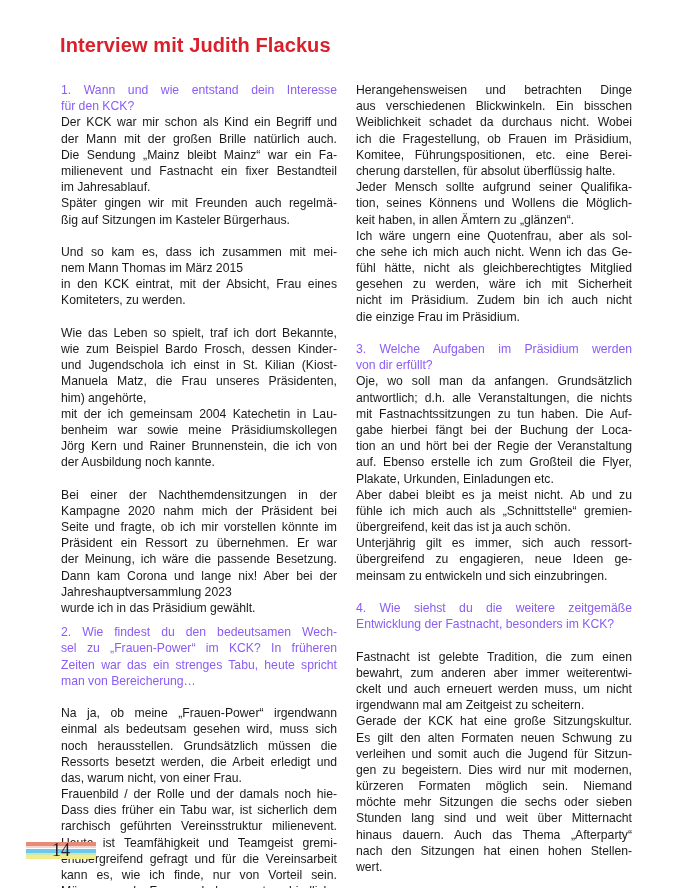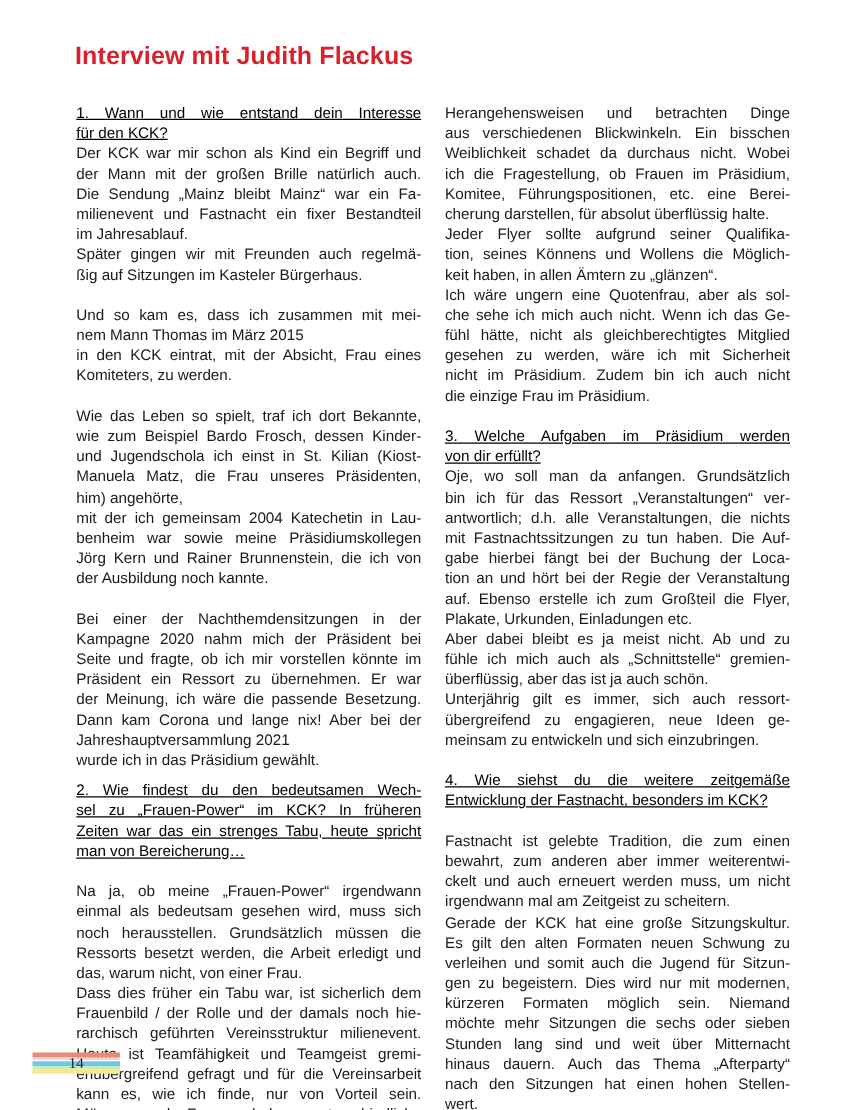--- a/index.html
+++ b/index.html
@@ -3,31 +3,31 @@
 <meta charset="utf-8">
 <style>
   html, body { margin: 0; padding: 0; background: #ffffff; }
   body { width: 689px; height: 888px; position: relative; overflow: hidden; font-family: "Liberation Sans", sans-serif; color: #1a1a1a; }
   .title { position: absolute; left: 60px; top: 34px; font-size: 20px; font-weight: bold; color: #d9202b; letter-spacing: 0.1px; margin: 0; }
   .col { position: absolute; top: 82px; width: 276px; font-size: 12.2px; line-height: 16.2px; }
   .col.left { left: 61px; }
   .col.right { left: 356px; }
   .ln { display: block; text-align: justify; text-align-last: justify; white-space: nowrap; height: 16.2px; }
   .ln.last { text-align-last: left; }
-  .q { color: #000000; text-decoration: underline; }
+  .q { color: #8b5cf6; }
   .gap { height: 16.2px; }
   .gap-s { height: 8px; }
   .footer { position: absolute; left: 26px; top: 842px; width: 70px; height: 20px; }
   .stripe { position: absolute; left: 0; width: 70px; }
   .s1 { top: 0; height: 4px; background: #e88a78; }
   .s2 { top: 4px; height: 2px; background: #f6d5cc; }
   .s3 { top: 7px; height: 4px; background: #6cc8ef; }
   .s4 { top: 11px; height: 2px; background: #c9e9b0; }
   .s5 { top: 13px; height: 4px; background: #f3ea8a; }
-  .pagenum { position: absolute; left: 0; top: 1px; width: 70px; text-align: center; font-family: "Liberation Serif", serif; font-size: 12px; color: #222; line-height: 14px; }
+  .pagenum { position: absolute; left: 0; top: 1px; width: 70px; text-align: center; font-family: "Liberation Serif", serif; font-size: 18px; color: #222; line-height: 14px; }
 </style>
 </head>
 <body>
 
 <h1 class="title">Interview mit Judith Flackus</h1>
 
 <div class="col left">
   <div class="q">
       <span class="ln">1.        Wann und wie entstand dein Interesse</span>
       <span class="ln last">für den KCK?</span>
@@ -61,82 +61,81 @@
       <span class="ln last">der Ausbildung noch kannte.</span>
     </div>
   <div class="gap"></div>
   <div>
       <span class="ln">Bei einer der Nachthemdensitzungen in der</span>
       <span class="ln">Kampagne 2020 nahm mich der Präsident bei</span>
       <span class="ln">Seite und fragte, ob ich mir vorstellen könnte im</span>
       <span class="ln">Präsident ein Ressort zu übernehmen. Er war</span>
       <span class="ln">der Meinung, ich wäre die passende Besetzung.</span>
       <span class="ln">Dann kam Corona und lange nix! Aber bei der</span>
-      <span class="ln last">Jahreshauptversammlung 2021</span>
+      <span class="ln last">Jahreshauptversammlung 2023</span>
       <span class="ln last">wurde ich in das Präsidium gewählt.</span>
     </div>
   <div class="gap-s"></div>
   <div class="q">
       <span class="ln">2.        Wie findest du den bedeutsamen Wech-</span>
       <span class="ln">sel zu „Frauen-Power“ im KCK? In früheren</span>
       <span class="ln">Zeiten war das ein strenges Tabu, heute spricht</span>
       <span class="ln last">man von Bereicherung…</span>
     </div>
   <div class="gap"></div>
   <div>
       <span class="ln">Na ja, ob meine „Frauen-Power“ irgendwann</span>
       <span class="ln">einmal als bedeutsam gesehen wird, muss sich</span>
       <span class="ln">noch herausstellen. Grundsätzlich müssen die</span>
       <span class="ln">Ressorts besetzt werden, die Arbeit erledigt und</span>
       <span class="ln last">das, warum nicht, von einer Frau.</span>
+      <span class="ln">Frauenbild / der Rolle und der damals noch hie-</span>
       <span class="ln">Dass dies früher ein Tabu war, ist sicherlich dem</span>
-      <span class="ln">Frauenbild / der Rolle und der damals noch hie-</span>
       <span class="ln">rarchisch geführten Vereinsstruktur milienevent.</span>
       <span class="ln">Heute ist Teamfähigkeit und Teamgeist gremi-</span>
       <span class="ln">enübergreifend gefragt und für die Vereinsarbeit</span>
       <span class="ln">kann es, wie ich finde, nur von Vorteil sein.</span>
       <span class="ln">Männer und Frauen haben unterschiedliche</span>
     </div>
 </div>
 
 <div class="col right">
   <div>
       <span class="ln">Herangehensweisen und betrachten Dinge</span>
       <span class="ln">aus verschiedenen Blickwinkeln. Ein bisschen</span>
       <span class="ln">Weiblichkeit schadet da durchaus nicht. Wobei</span>
       <span class="ln">ich die Fragestellung, ob Frauen im Präsidium,</span>
       <span class="ln">Komitee, Führungspositionen, etc. eine Berei-</span>
       <span class="ln last">cherung darstellen, für absolut überflüssig halte.</span>
-      <span class="ln">Jeder Flyer sollte aufgrund seiner Qualifika-</span>
+      <span class="ln">Jeder Mensch sollte aufgrund seiner Qualifika-</span>
       <span class="ln">tion, seines Könnens und Wollens die Möglich-</span>
       <span class="ln last">keit haben, in allen Ämtern zu „glänzen“.</span>
       <span class="ln">Ich wäre ungern eine Quotenfrau, aber als sol-</span>
       <span class="ln">che sehe ich mich auch nicht. Wenn ich das Ge-</span>
       <span class="ln">fühl hätte, nicht als gleichberechtigtes Mitglied</span>
       <span class="ln">gesehen zu werden, wäre ich mit Sicherheit</span>
       <span class="ln">nicht im Präsidium. Zudem bin ich auch nicht</span>
       <span class="ln last">die einzige Frau im Präsidium.</span>
     </div>
   <div class="gap"></div>
   <div class="q">
       <span class="ln">3.        Welche Aufgaben im Präsidium werden</span>
       <span class="ln last">von dir erfüllt?</span>
     </div>
   <div>
       <span class="ln">Oje, wo soll man da anfangen. Grundsätzlich</span>
-      <span class="ln">bin ich für das Ressort „Veranstaltungen“ ver-</span>
       <span class="ln">antwortlich; d.h. alle Veranstaltungen, die nichts</span>
       <span class="ln">mit Fastnachtssitzungen zu tun haben. Die Auf-</span>
       <span class="ln">gabe hierbei fängt bei der Buchung der Loca-</span>
       <span class="ln">tion an und hört bei der Regie der Veranstaltung</span>
       <span class="ln">auf. Ebenso erstelle ich zum Großteil die Flyer,</span>
       <span class="ln last">Plakate, Urkunden, Einladungen etc.</span>
       <span class="ln">Aber dabei bleibt es ja meist nicht. Ab und zu</span>
       <span class="ln">fühle ich mich auch als „Schnittstelle“ gremien-</span>
-      <span class="ln last">überflüssig, aber das ist ja auch schön.</span>
+      <span class="ln last">übergreifend, keit das ist ja auch schön.</span>
       <span class="ln">Unterjährig gilt es immer, sich auch ressort-</span>
       <span class="ln">übergreifend zu engagieren, neue Ideen ge-</span>
       <span class="ln last">meinsam zu entwickeln und sich einzubringen.</span>
     </div>
   <div class="gap"></div>
   <div class="q">
       <span class="ln">4.        Wie siehst du die weitere zeitgemäße</span>
       <span class="ln last">Entwicklung der Fastnacht, besonders im KCK?</span>
     </div>
   <div class="gap"></div>

